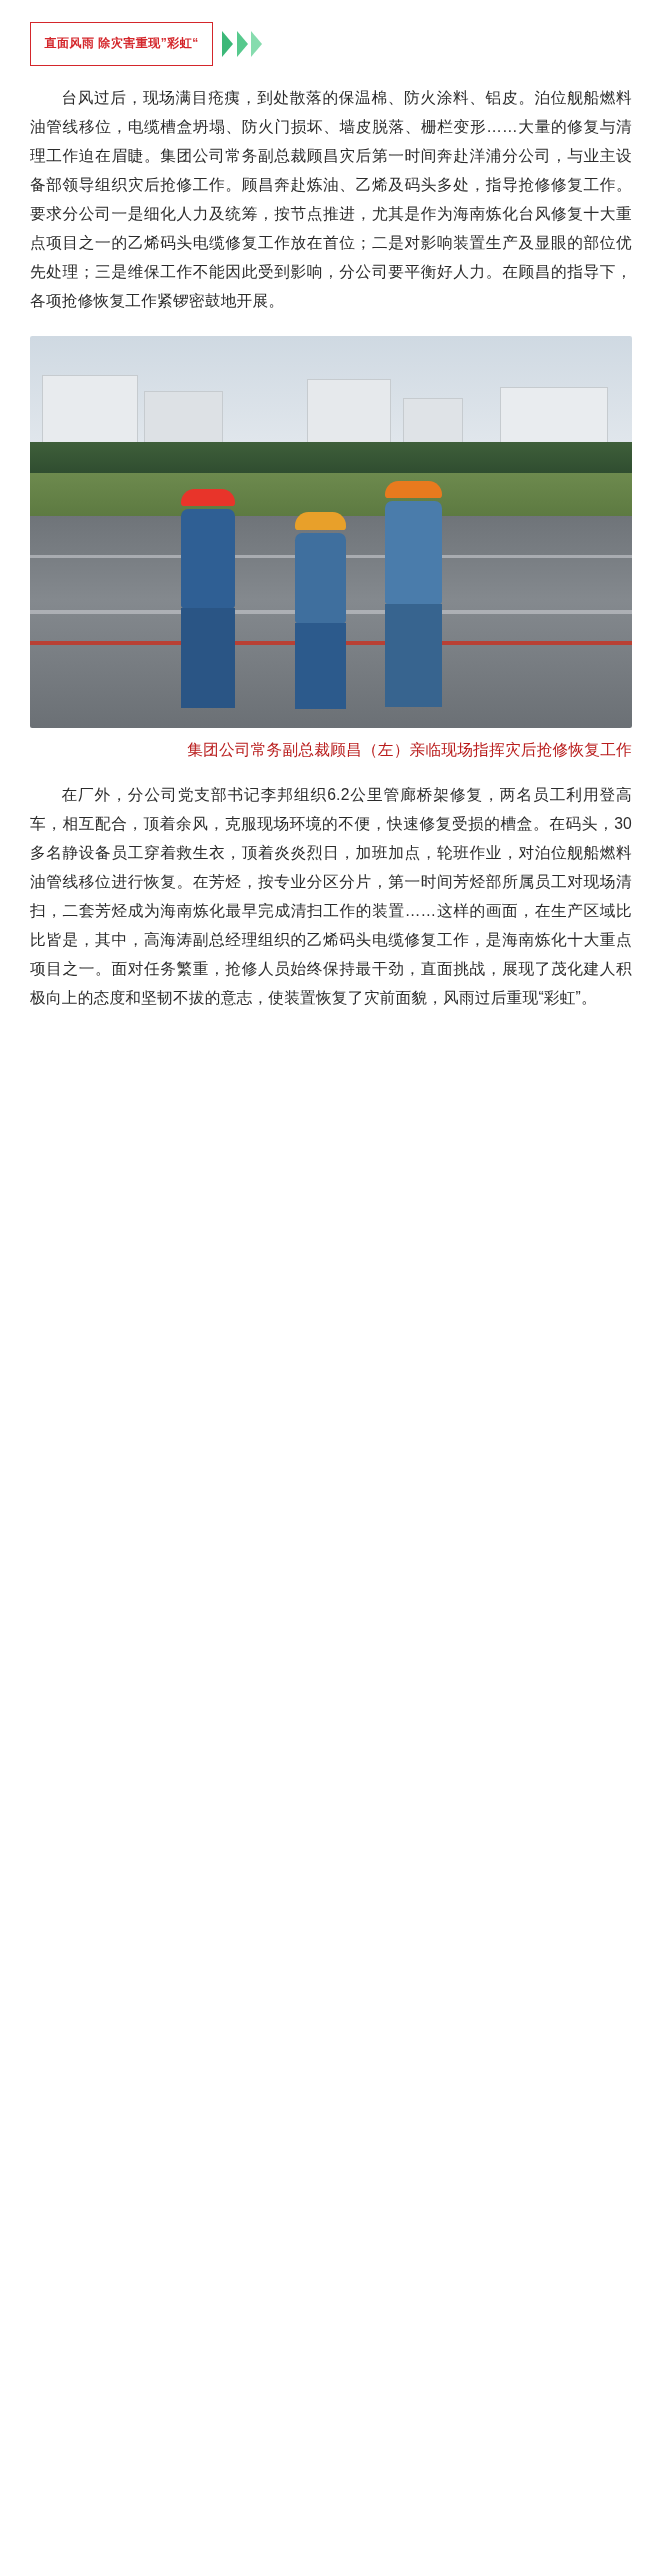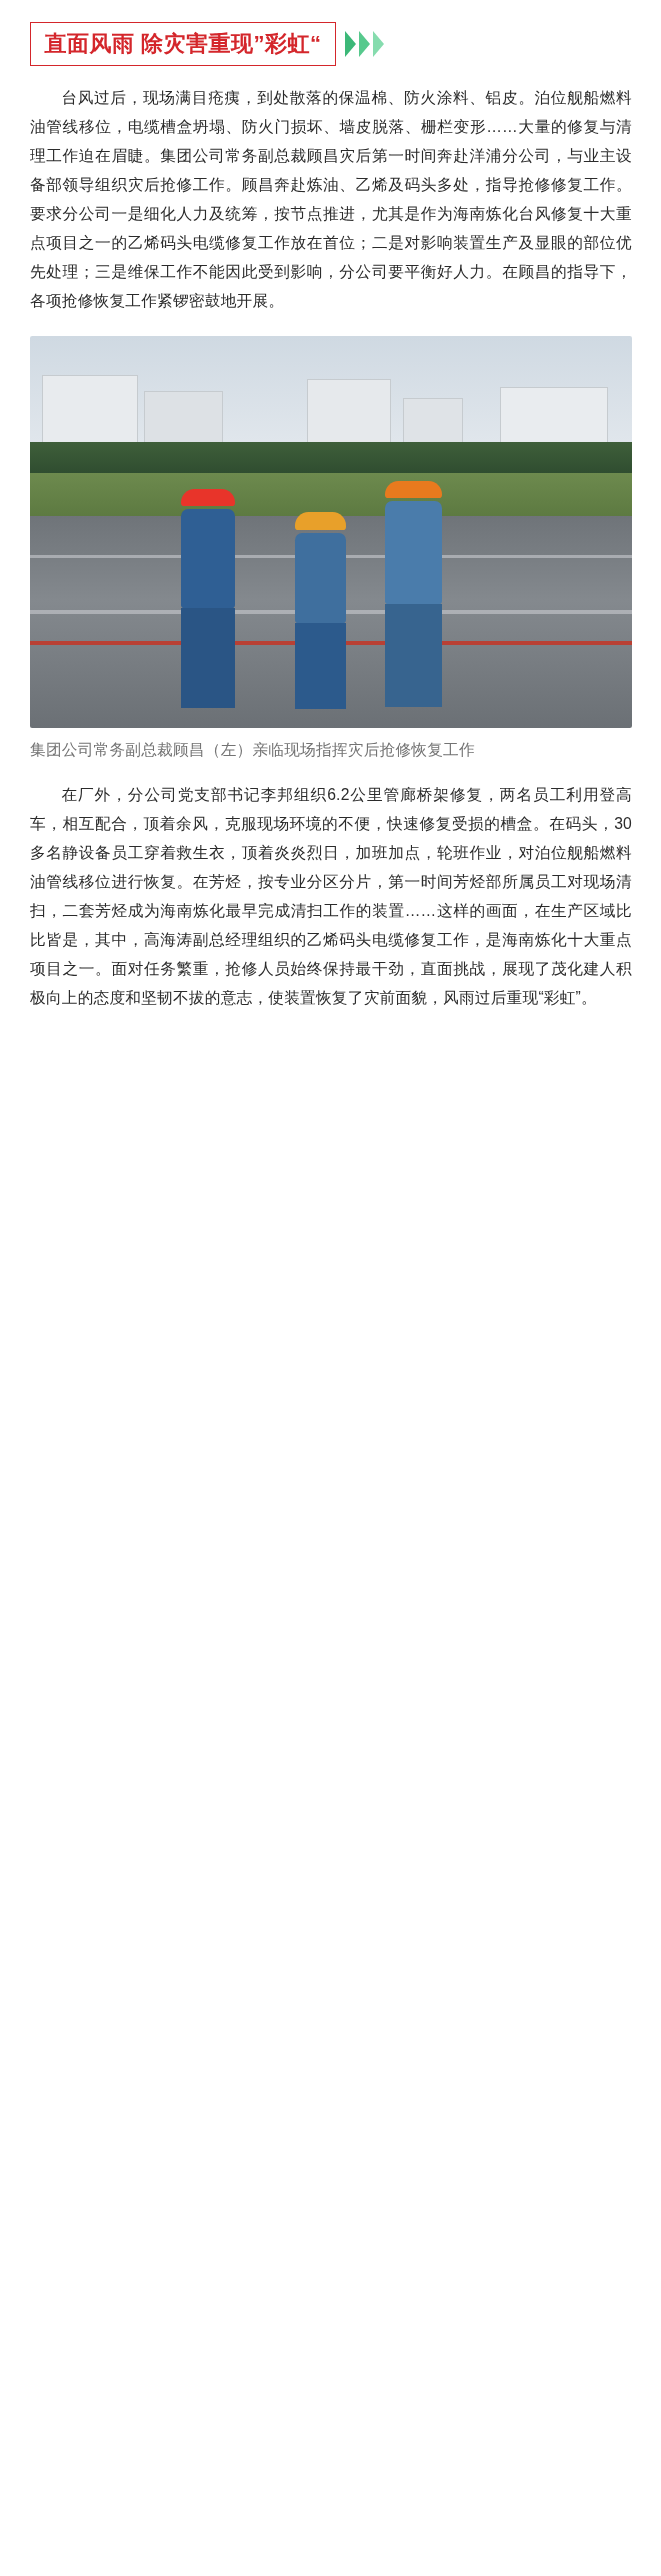--- a/index.html
+++ b/index.html
@@ -28,21 +28,21 @@
   }
   .banner-box {
     border: 1.5px solid #d4262b;
     display: flex;
     align-items: center;
     padding: 0 13.4px;
     height: 44px;
     flex: 0 0 auto;
   }
   .banner-title {
-    font-size: 22px;
+    font-size: 12px;
     font-weight: bold;
     color: #d4262b;
     letter-spacing: 0.5px;
     white-space: nowrap;
     font-family: "Liberation Sans", "DejaVu Sans", sans-serif;
   }
   .banner-arrows {
     display: flex;
     align-items: center;
     margin-left: 9.3px;
@@ -81,22 +81,22 @@
     overflow: hidden;
     position: relative;
     display: block;
   }
   .photo-1 { height: 392px; }
   .photo-2 { height: 384px; }
 
   figcaption {
     font-size: 15.7px;
     line-height: 27px;
-    color: #737373;
-    text-align: left;
+    color: #b91c1c;
+    text-align: right;
     margin-top: 8.2px;
     letter-spacing: 0.2px;
   }
 
   
   .p1-sky {
     position: absolute; left: 0; top: 0; width: 100%; height: 33%;
     background: linear-gradient(#cfd9e2, #e4e9ee);
   }
   .p1-bld {

